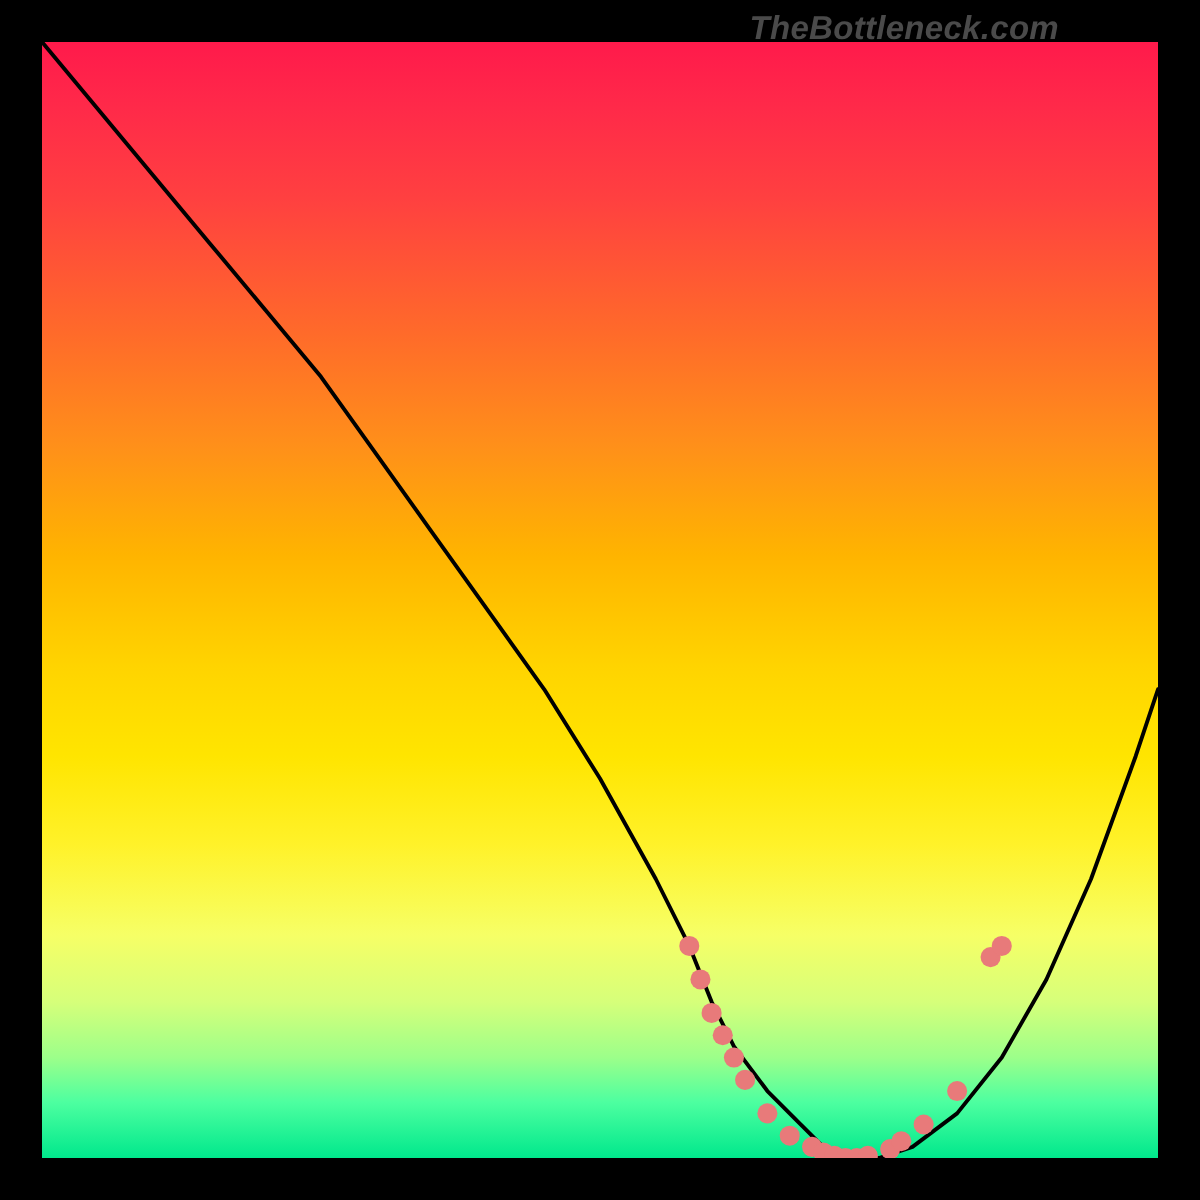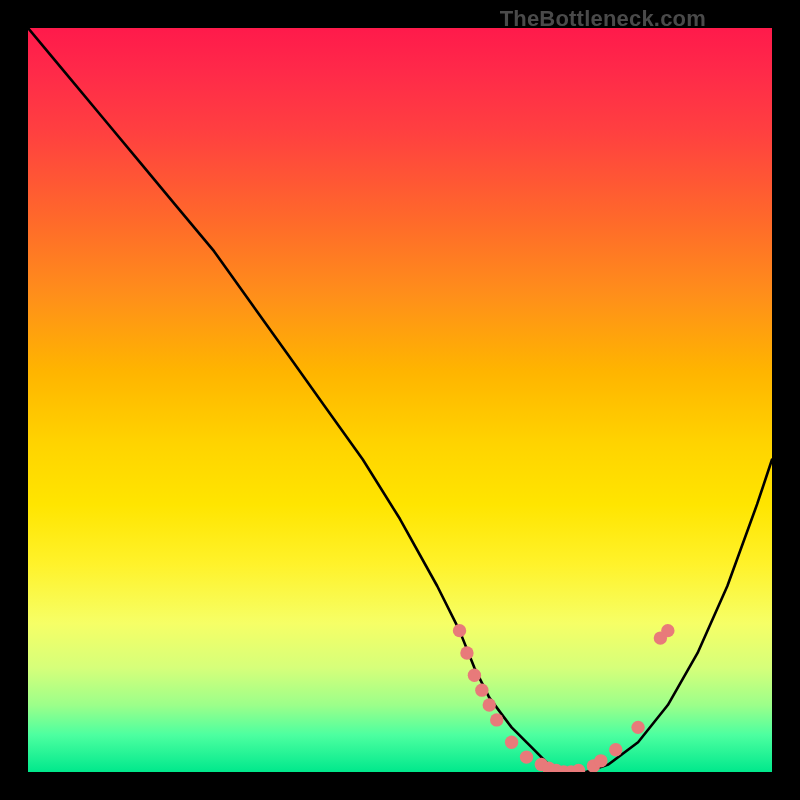--- a/index.html
+++ b/index.html
@@ -9,20 +9,21 @@
     height: 800px;
     background: #000;
     font-family: Arial, Helvetica, sans-serif;
     overflow: hidden;
   }
   .frame {
     position: relative;
     width: 716px;
     height: 800px;
     background: #000;
+    font-style: italic;
   }
   .watermark {
     position: absolute;
     top: 6px;
     right: 10px;
     color: #4a4a4a;
     font-size: 22px;
     font-weight: 600;
     letter-spacing: 0.2px;
     user-select: none;

